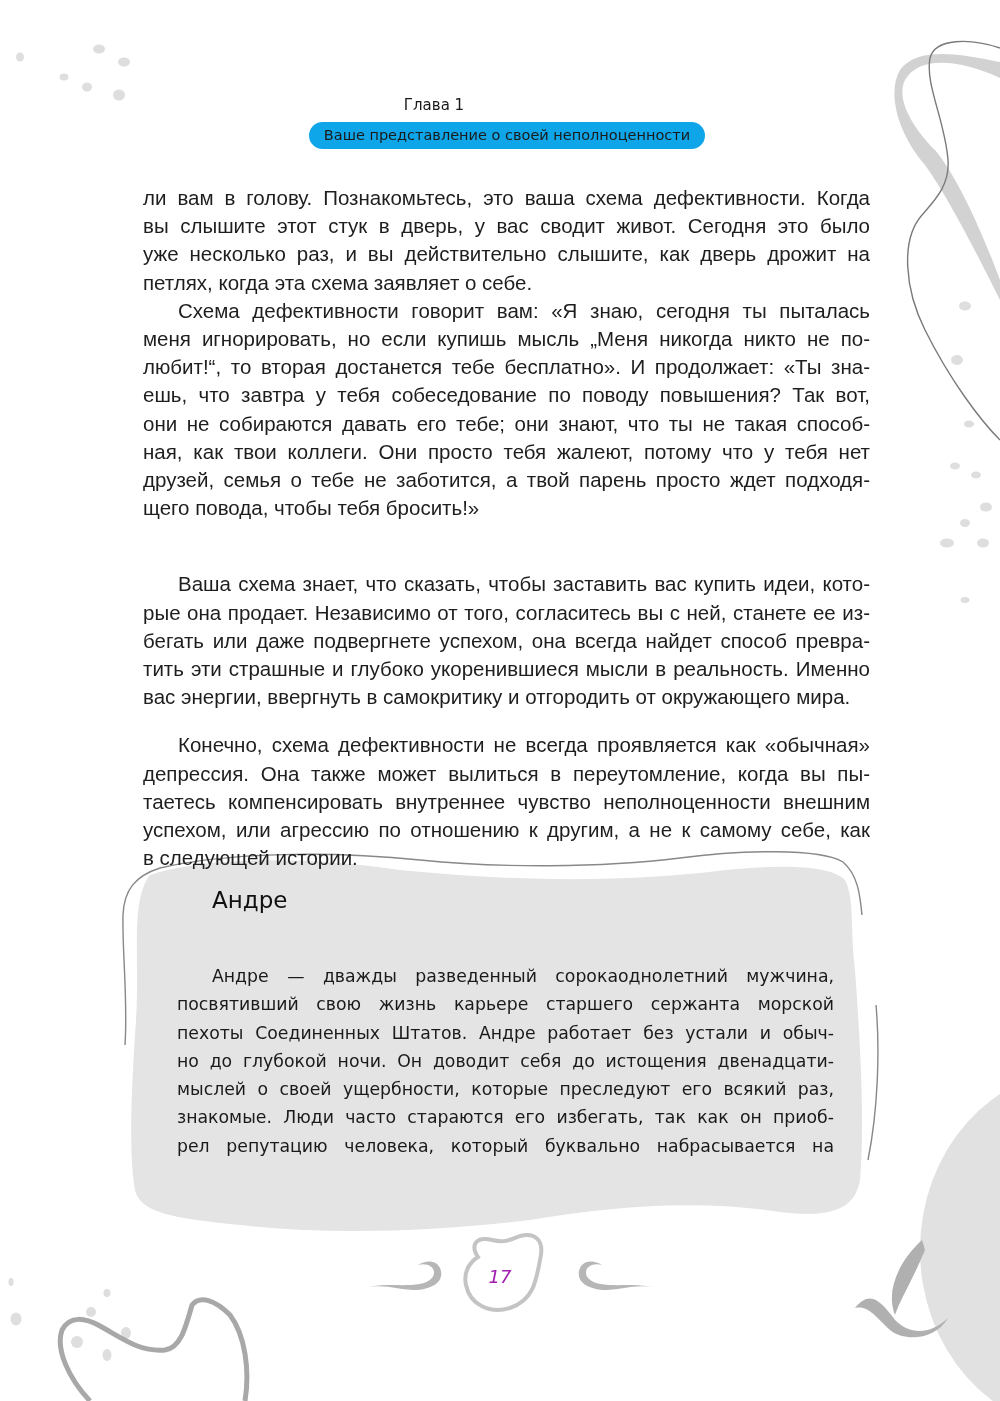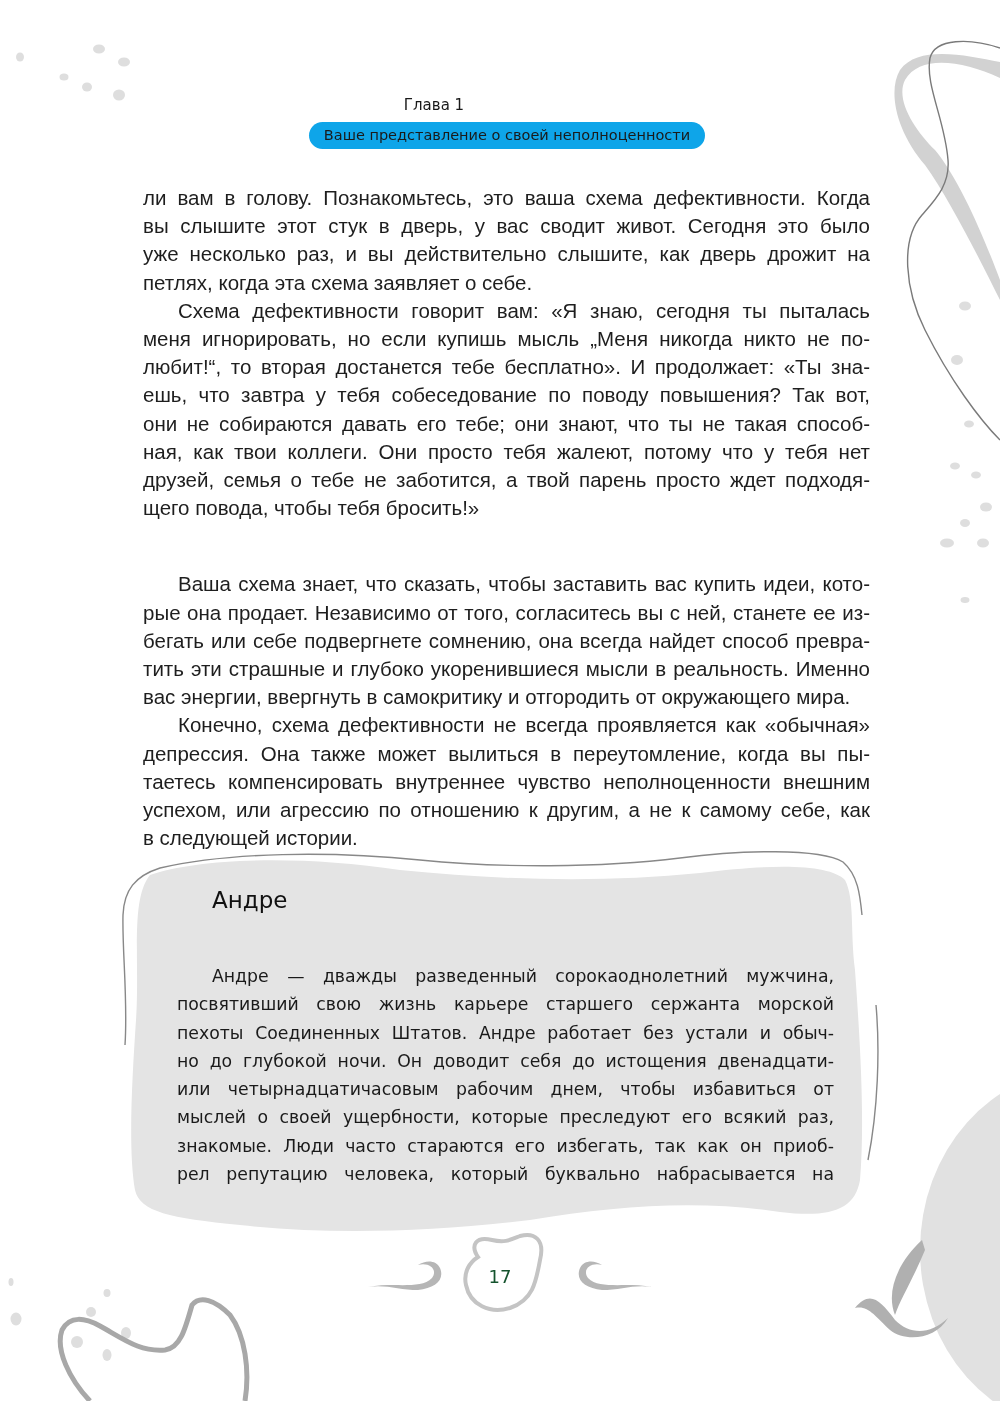--- a/index.html
+++ b/index.html
@@ -6,21 +6,21 @@
   body { width: 1000px; height: 1401px; position: relative; overflow: hidden; font-family: "Liberation Sans", sans-serif; color: #1a1a1a; }
   .deco { position: absolute; left: 0; top: 0; width: 1000px; height: 1401px; pointer-events: none; }
   .chapter { position: absolute; top: 96px; left: 0; width: 868px; text-align: center; font-family: "DejaVu Sans", sans-serif; font-size: 15px; color: #1a1a1a; }
   .chapter-pill { position: absolute; top: 122px; left: 309px; width: 396px; height: 27px; border-radius: 14px; background: #0ea5e9; text-align: center; line-height: 27px; font-family: "DejaVu Sans", sans-serif; font-size: 14.5px; color: #1a1a1a; }
   .body-text { position: absolute; left: 143px; top: 184px; width: 727px; font-family: "Liberation Sans Narrow", "Liberation Sans", sans-serif; font-size: 20.5px; line-height: 28.2px; color: #1e1e1e; }
   .line { display: block; text-align: justify; text-align-last: justify; white-space: nowrap; }
   .line.last { text-align-last: left; }
   .box-title { position: absolute; left: 212px; top: 887px; font-family: "DejaVu Sans", sans-serif; font-weight: normal; font-size: 23px; color: #111; }
   .box-text { position: absolute; left: 177px; top: 926px; width: 657px; font-family: "DejaVu Sans", sans-serif; font-size: 17.3px; line-height: 28.3px; color: #1a1a1a; }
   .box-text .line { letter-spacing: 0; }
-  .page-num { position: absolute; left: 470px; top: 1266px; width: 60px; text-align: center; font-family: "DejaVu Sans", sans-serif; font-size: 18px; color: #14532d; }
+  .page-num { position: absolute; left: 470px; top: 1266px; width: 60px; text-align: center; font-family: "DejaVu Sans", sans-serif; font-size: 18px; color: #a21caf; font-style: italic; }
 </style>
 </head>
 <body>
 
 <svg class="deco" viewBox="0 0 1000 1401">
 
   <g fill="#dedede">
     <ellipse cx="20" cy="57" rx="4" ry="4.5"></ellipse>
     <ellipse cx="99" cy="49" rx="6" ry="4.5"></ellipse>
     <ellipse cx="124" cy="62" rx="6" ry="4.5"></ellipse>
@@ -89,38 +89,37 @@
       <span class="line">любит!“, то вторая достанется тебе бесплатно». И продолжает: «Ты зна-</span>
       <span class="line">ешь, что завтра у тебя собеседование по поводу повышения? Так вот,</span>
       <span class="line">они не собираются давать его тебе; они знают, что ты не такая способ-</span>
       <span class="line">ная, как твои коллеги. Они просто тебя жалеют, потому что у тебя нет</span>
       <span class="line">друзей, семья о тебе не заботится, а твой парень просто ждет подходя-</span>
       <span class="line last">щего повода, чтобы тебя бросить!»</span>
     </div>
     <div>
       <span class="line" style="padding-left: 35px; margin-top: 48px;">Ваша схема знает, что сказать, чтобы заставить вас купить идеи, кото-</span>
       <span class="line">рые она продает. Независимо от того, согласитесь вы с ней, станете ее из-</span>
-      <span class="line">бегать или себе подвергнете сомнению, она всегда найдет способ превра-</span>
+      <span class="line">бегать или даже подвергнете успехом, она всегда найдет способ превра-</span>
       <span class="line">тить эти страшные и глубоко укоренившиеся мысли в реальность. Именно</span>
       <span class="line last">вас энергии, ввергнуть в самокритику и отгородить от окружающего мира.</span>
     </div>
     <div>
-      <span class="line" style="padding-left: 35px;">Конечно, схема дефективности не всегда проявляется как «обычная»</span>
+      <span class="line" style="padding-left: 35px; margin-top: 20px;">Конечно, схема дефективности не всегда проявляется как «обычная»</span>
       <span class="line">депрессия. Она также может вылиться в переутомление, когда вы пы-</span>
       <span class="line">таетесь компенсировать внутреннее чувство неполноценности внешним</span>
       <span class="line">успехом, или агрессию по отношению к другим, а не к самому себе, как</span>
       <span class="line last">в следующей истории.</span>
     </div>
   </div>
 
 <div class="box-title">Андре</div>
 <div class="box-text" id="box-text">
     <span class="line" style="padding-left: 35px; margin-top: 36px;">Андре — дважды разведенный сорокаоднолетний мужчина,</span>
     <span class="line">посвятивший свою жизнь карьере старшего сержанта морской</span>
     <span class="line">пехоты Соединенных Штатов. Андре работает без устали и обыч-</span>
     <span class="line">но до глубокой ночи. Он доводит себя до истощения двенадцати-</span>
-    <span class="line">или четырнадцатичасовым рабочим днем, чтобы избавиться от</span>
     <span class="line">мыслей о своей ущербности, которые преследуют его всякий раз,</span>
     <span class="line">знакомые. Люди часто стараются его избегать, так как он приоб-</span>
     <span class="line">рел репутацию человека, который буквально набрасывается на</span>
   </div>
 
 <div class="page-num">17</div>
 
 </body></html>

